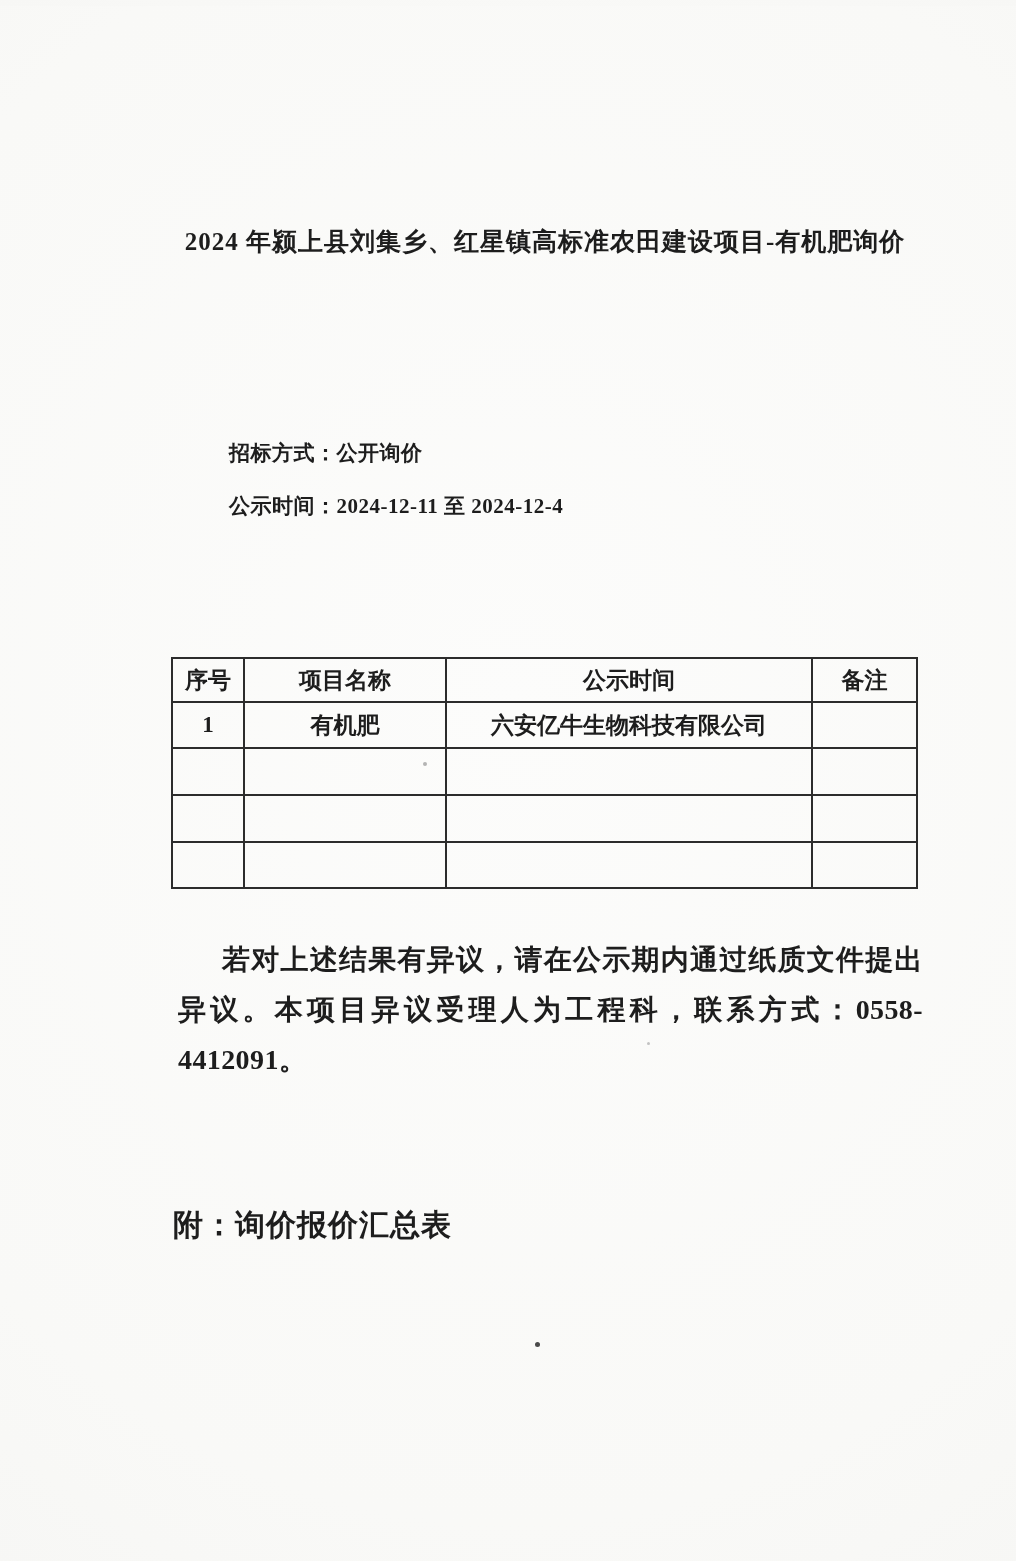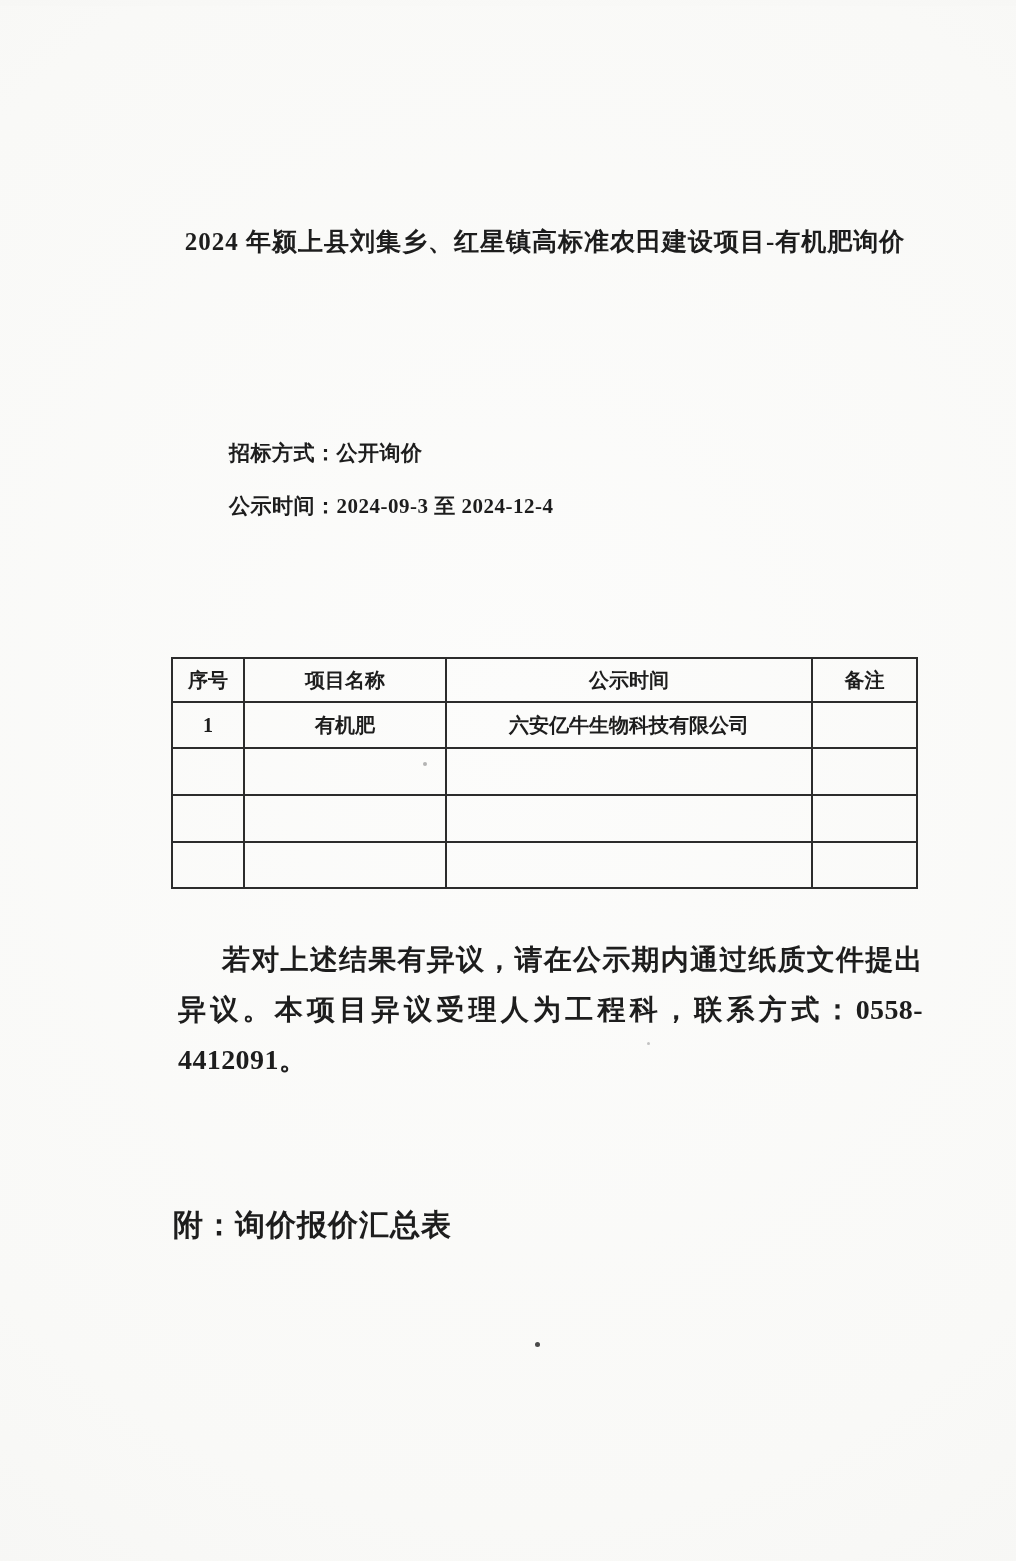--- a/index.html
+++ b/index.html
@@ -18,21 +18,21 @@
   .title-line2 { font-size:28px; font-weight:bold; letter-spacing:2px; line-height:36px; margin-top:33px; }
 
   
   .info-block { position:absolute; top:406px; left:160px; width:760px; font-size:21px; font-weight:bold; }
   .info-line { padding-left:45px; line-height:47px; white-space:nowrap; letter-spacing:0.5px; }
 
   
   .bid-table {
     position:absolute; top:639px; left:153px; width:745px;
     border-collapse:collapse; table-layout:fixed;
-    font-size:20px; font-weight:bold; color:#1d1d1d;
+    font-size:23px; font-weight:bold; color:#1d1d1d;
   }
   .bid-table th, .bid-table td {
     border:2px solid #2c2c2c; text-align:center; vertical-align:middle;
     padding:0; overflow:hidden; white-space:nowrap;
   }
   .bid-table thead tr { height:44px; }
   .bid-table tbody tr:nth-child(1) { height:46px; }
   .bid-table tbody tr:nth-child(2) { height:47px; }
   .bid-table tbody tr:nth-child(3) { height:47px; }
   .bid-table tbody tr:nth-child(4) { height:46px; }
@@ -60,21 +60,21 @@
 </style>
 </head>
 <body data-name="scanned-announcement-page">
 
 <div class="title-block" data-name="document-title">
   <div class="title-line1" data-name="page-title-line1">2024 年颍上县刘集乡、红星镇高标准农田建设项目-有机肥询价</div>
 </div>
 
 <div class="info-block" data-name="project-info">
   <div class="info-line" data-name="bid-method-line">招标方式：公开询价</div>
-  <div class="info-line" data-name="publicity-period-line">公示时间：2024-09-3 至 2024-12-4</div>
+  <div class="info-line" data-name="publicity-period-line">公示时间：2024-12-11 至 2024-12-4</div>
 </div>
 
 <table class="bid-table" data-name="bid-result-table">
   <colgroup>
     <col class="col-seq">
       <col class="col-lot">
       <col class="col-winner">
       <col class="col-remark">
   </colgroup>
   <thead>

